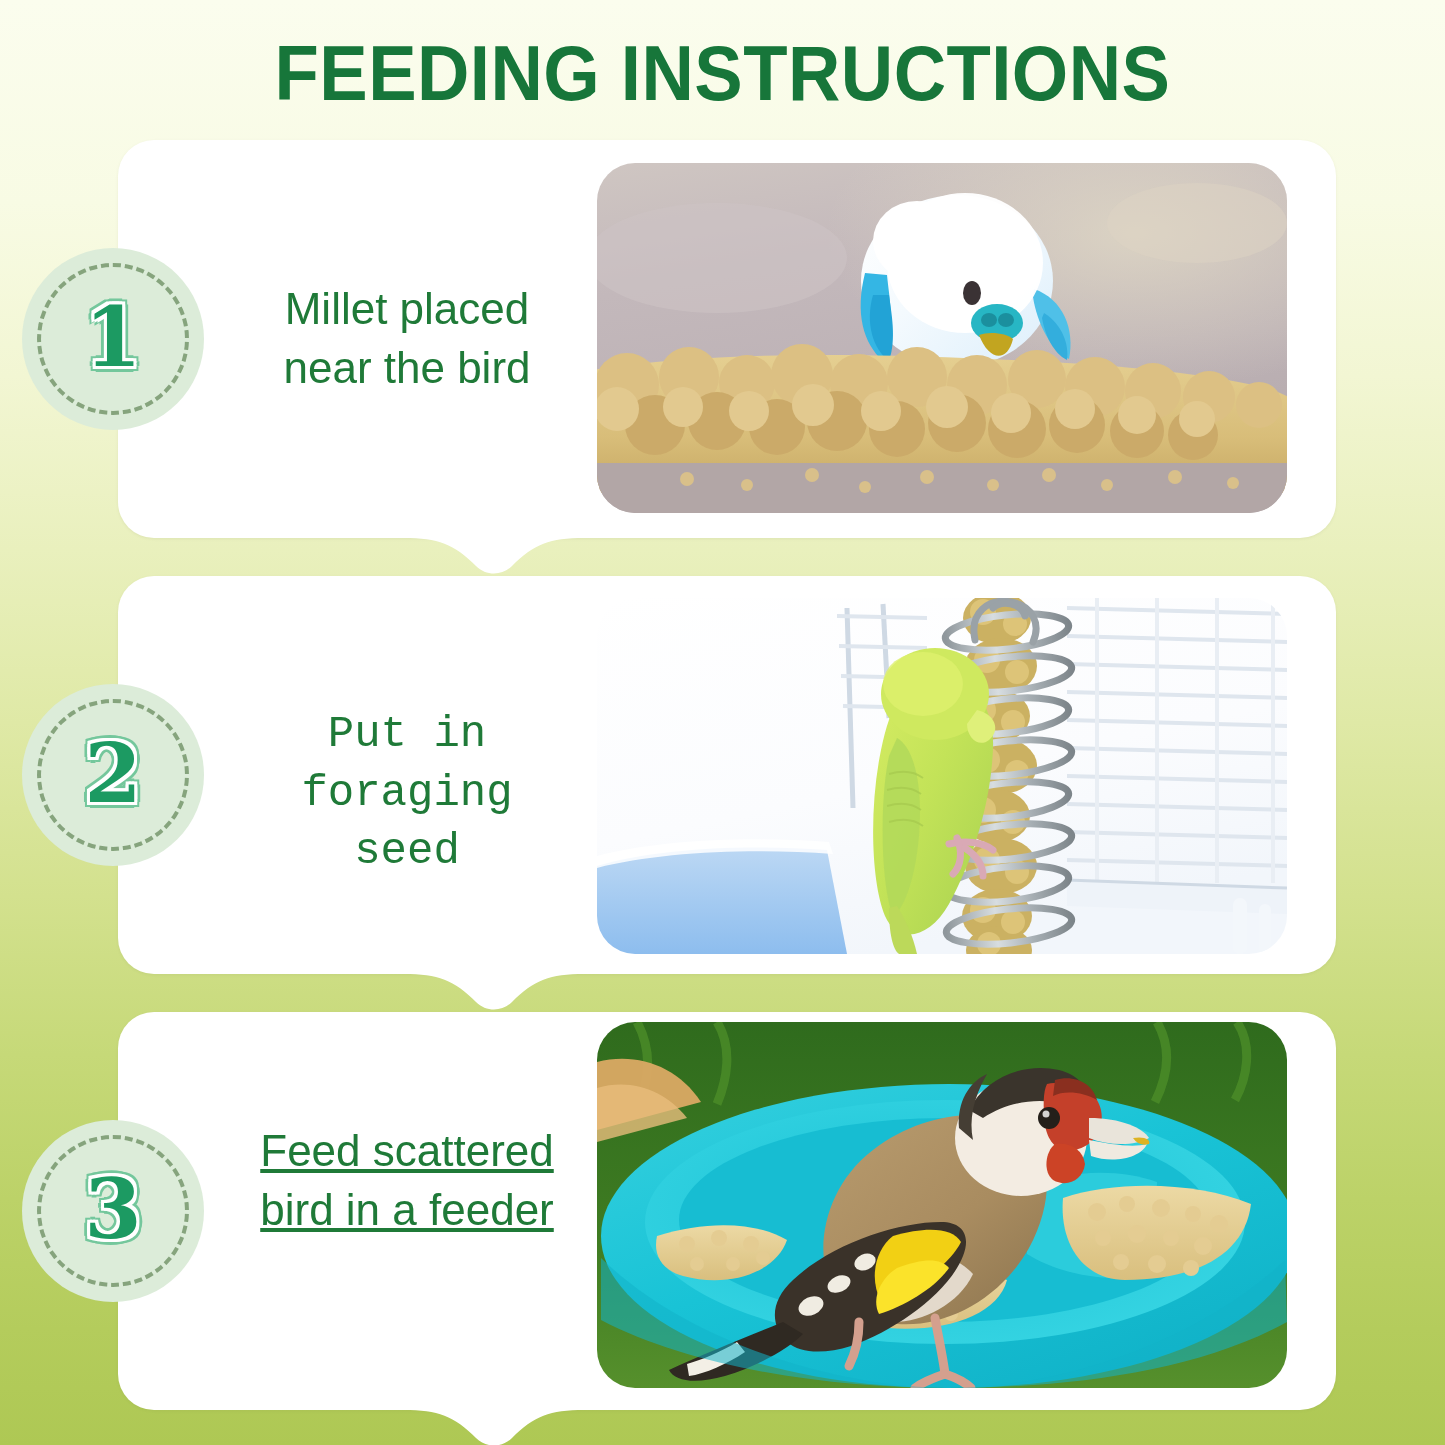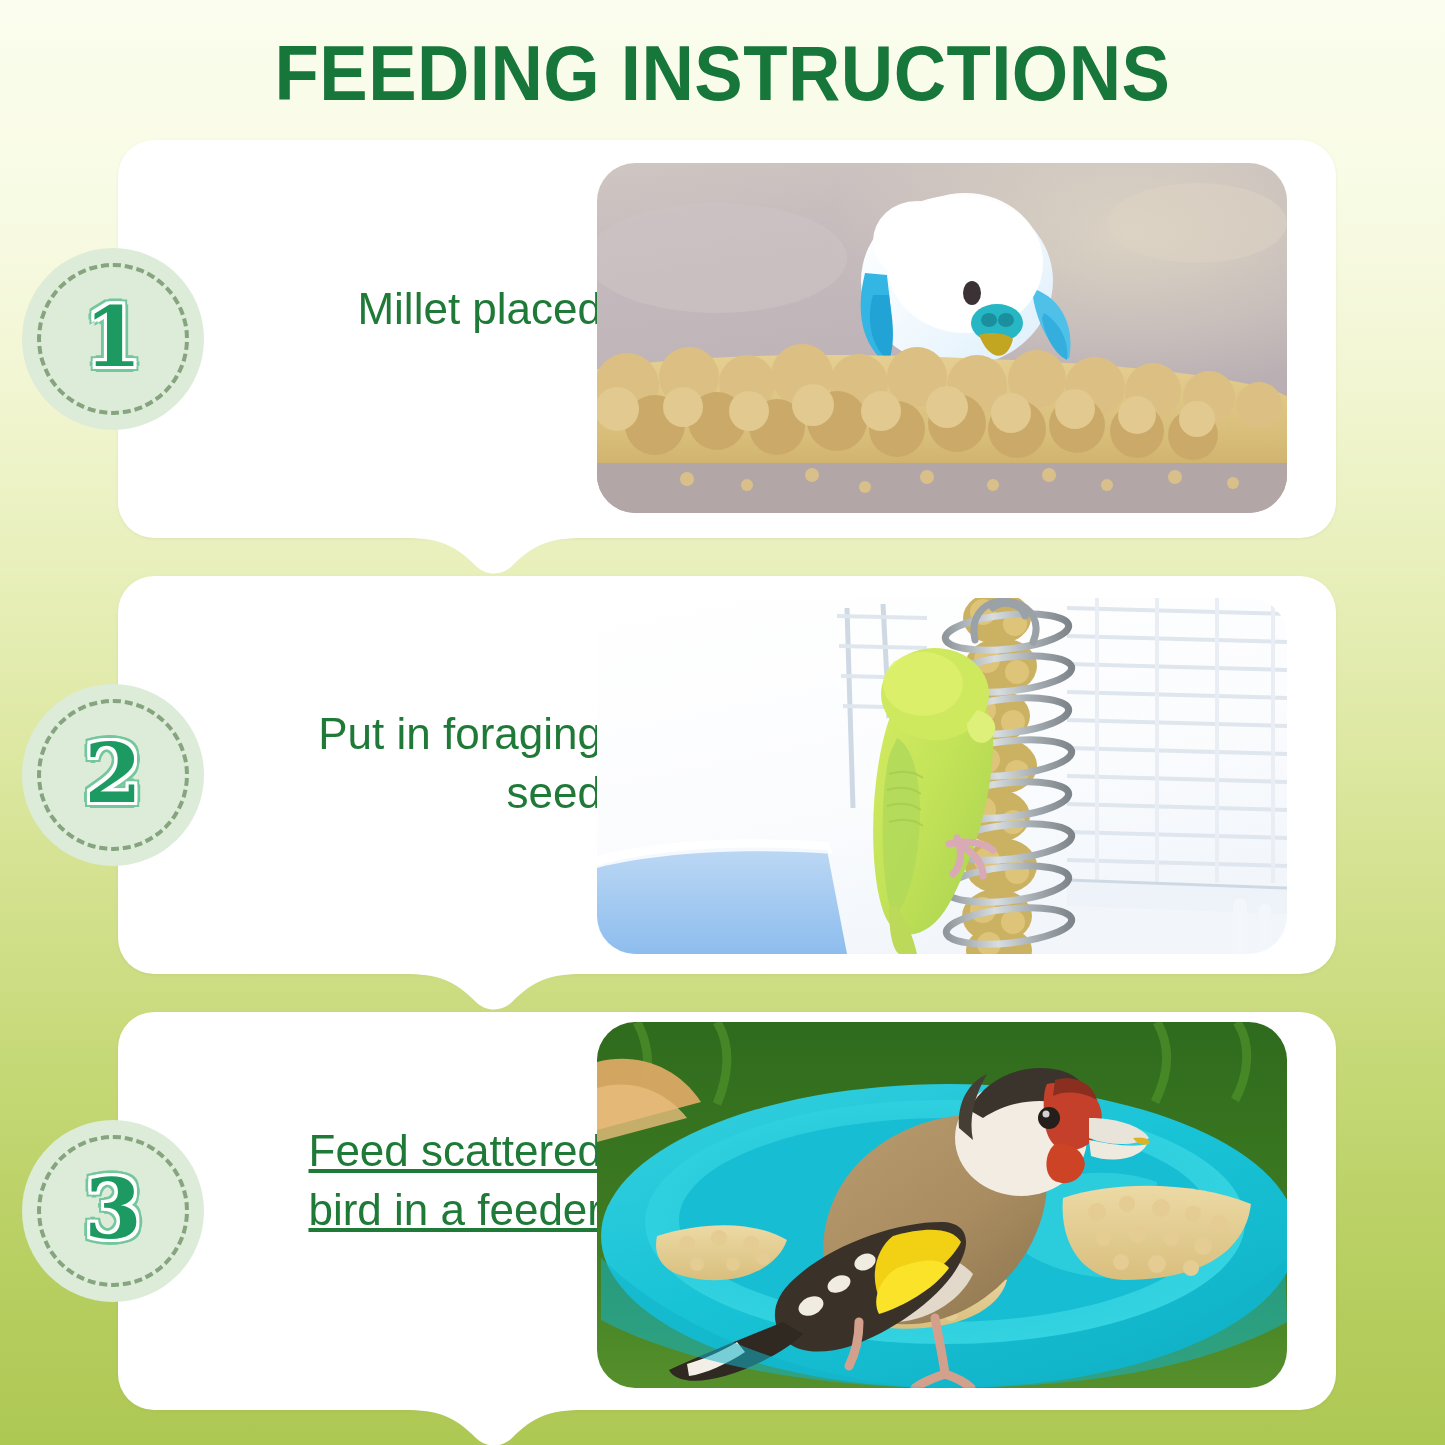--- a/index.html
+++ b/index.html
@@ -122,29 +122,29 @@
       -5px -5px 0 #74c79c, 5px -5px 0 #74c79c,
       -5px 5px 0 #74c79c, 5px 5px 0 #74c79c;
     transform: translateY(-2px);
   }
 
   
   .step-text {
     position: absolute;
     left: 212px;
     width: 390px;
-    text-align: right;
+    text-align: center;
     color: #1f7a38;
     font-family: "Liberation Sans", sans-serif;
     font-size: 44px;
     line-height: 1.33;
     font-weight: normal;
   }
   #text-1 { top: 280px; }
-  #text-2 { top: 705px; }
+  #text-2 { top: 705px; font-family: Liberation Mono, monospace; }
   #text-3 { top: 1122px; text-decoration: underline; }
 
   
   .photo {
     position: absolute;
     left: 597px;
     width: 690px;
     height: 350px;
     border-radius: 38px;
     overflow: hidden;
@@ -169,20 +169,21 @@
     </div>
   </div>
 
   <div class="badge" id="badge-1">
     <div class="badge-ring"></div>
     <div class="badge-num">1</div>
   </div>
 
   <div class="step-text" id="text-1">
     <div>Millet placed</div>
+    <div>near the bird</div>
   </div>
 
   <div class="photo" id="photo-1">
     <svg viewBox="0 0 690 350" preserveAspectRatio="xMidYMid slice" aria-hidden="true">
       <defs>
         <linearGradient id="p1bg" x1="0" y1="0" x2="0.3" y2="1">
           <stop offset="0%" stop-color="#cfc6c2"></stop>
           <stop offset="35%" stop-color="#c3b8bb"></stop>
           <stop offset="70%" stop-color="#bdb2b6"></stop>
           <stop offset="100%" stop-color="#b6abad"></stop>

